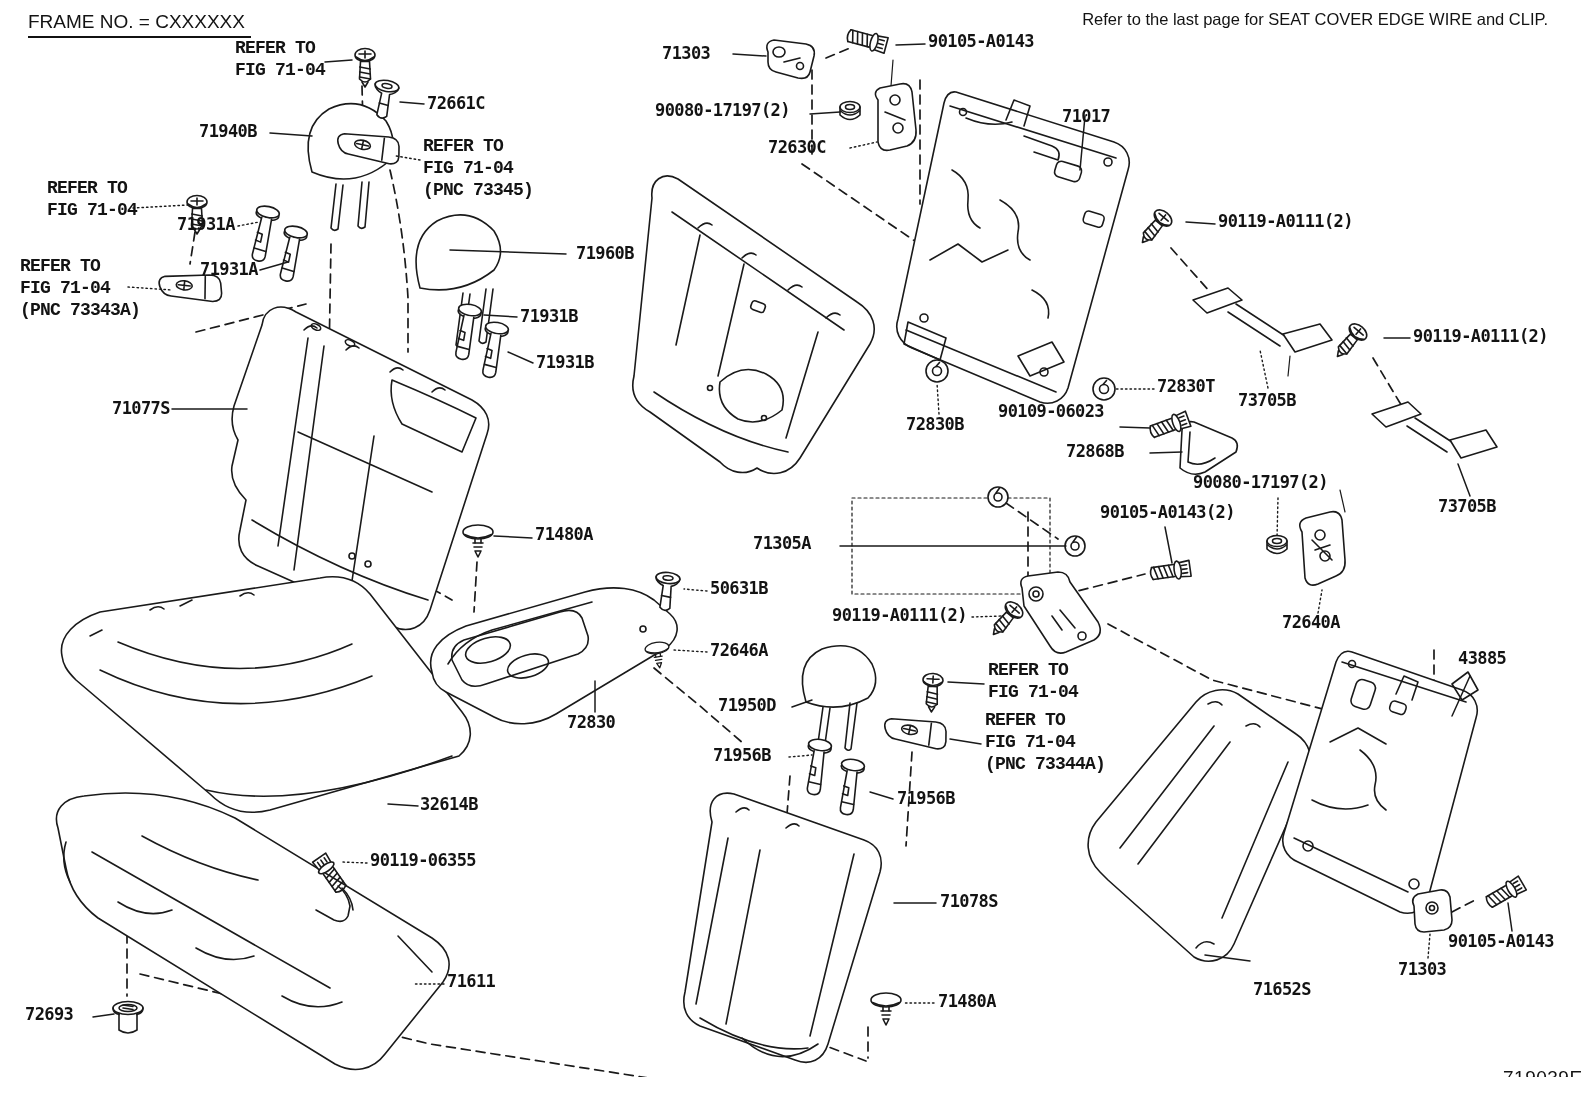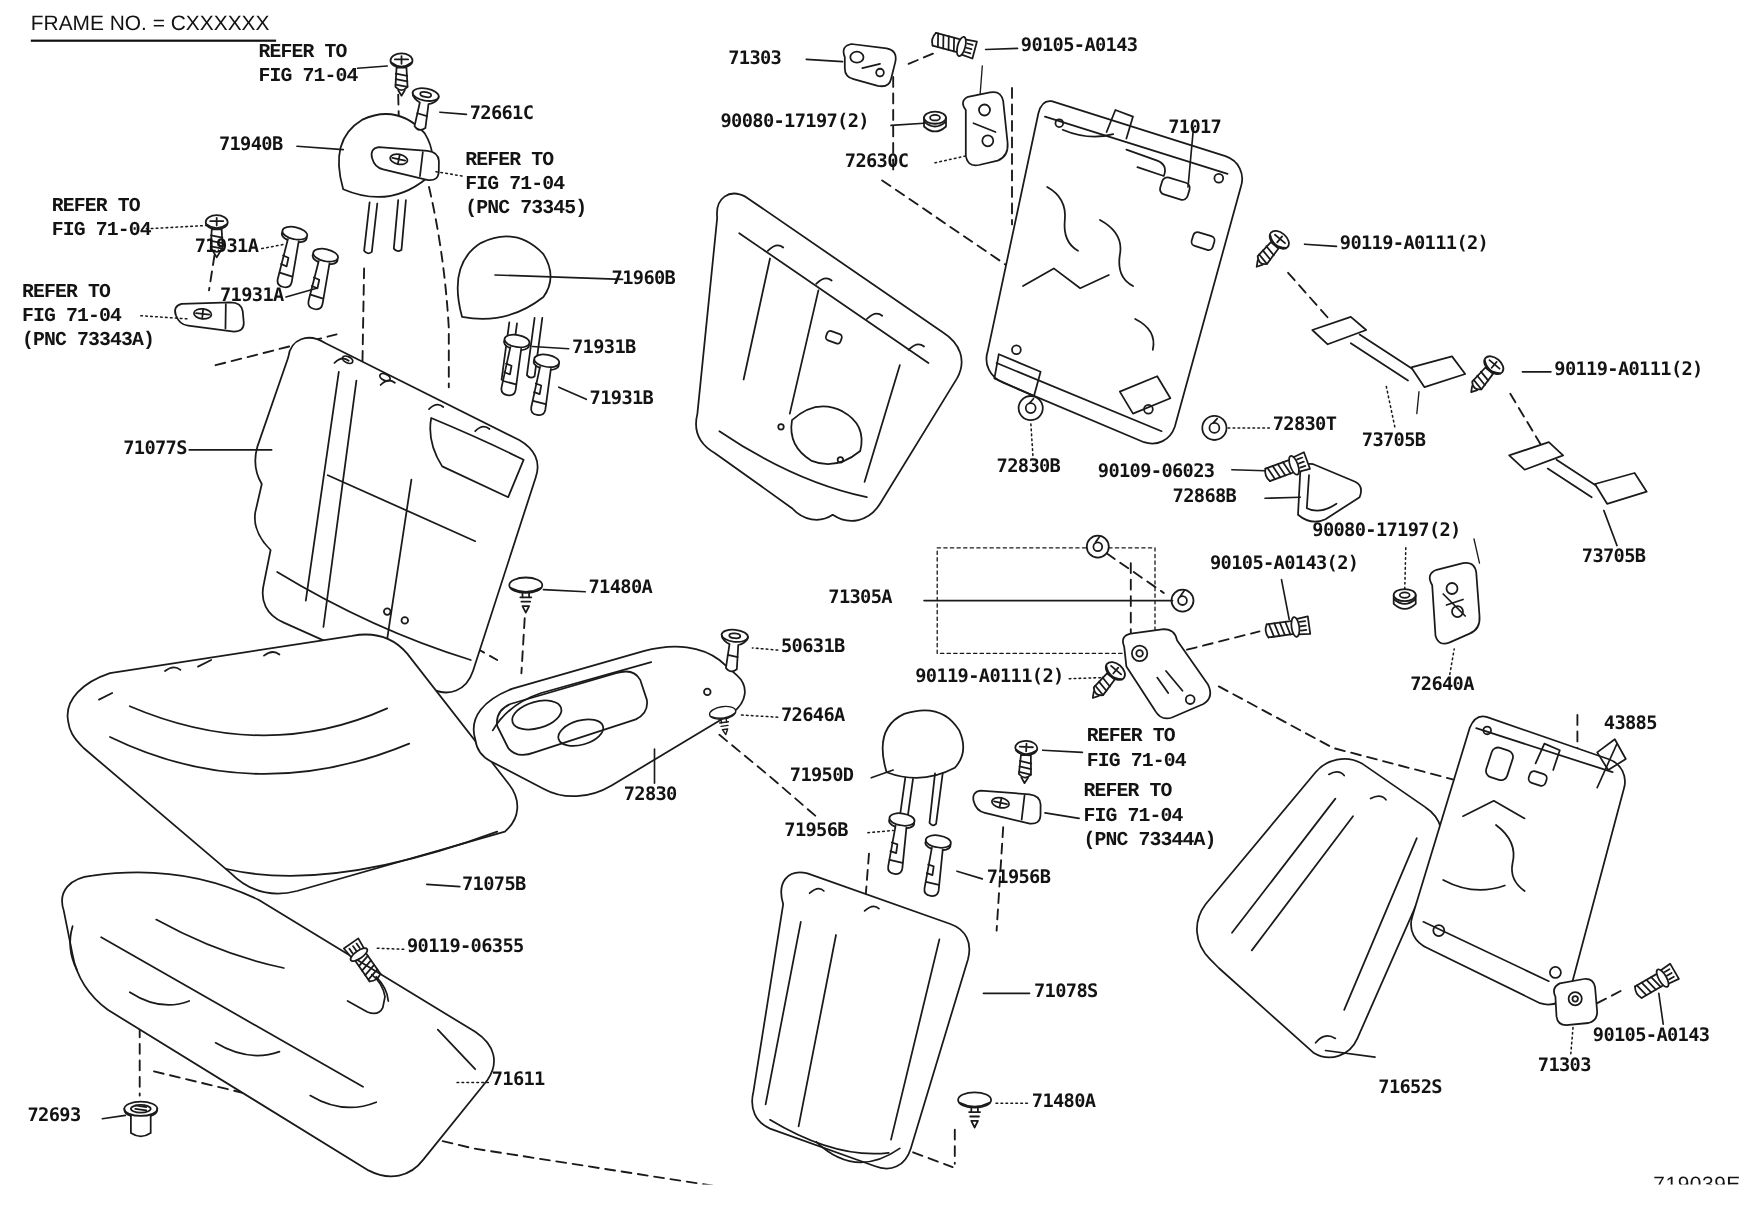--- a/index.html
+++ b/index.html
@@ -436,20 +436,21 @@
       <path d="M789,757 L812,755"></path>
       <path d="M367,863 L342,862"></path>
       <path d="M934,1003 L904,1003"></path>
       <path d="M444,984 L413,984"></path>
       <path d="M1428,958 L1430,934"></path>
     </g>
   </g>
 </svg>
 
 <div class="lbl sans" id="frameno" style="left:28px;top:12px">FRAME NO. = CXXXXXX</div>
+<div class="lbl sans" id="pagenote" style="right:44px;top:10px">Refer to the last page for SEAT COVER EDGE WIRE and CLIP.</div>
 <div class="lbl sans" id="diagcode" style="left:1503px;top:1068px">719039E</div>
 
 <div class="lbl note" style="left:235px;top:38px">REFER TO
 FIG 71-04</div>
 <div class="lbl note" style="left:423px;top:136px">REFER TO
 FIG 71-04
 (PNC 73345)</div>
 <div class="lbl note" style="left:47px;top:178px">REFER TO
 FIG 71-04</div>
 <div class="lbl note" style="left:20px;top:256px">REFER TO
@@ -458,51 +459,51 @@
 <div class="lbl note" style="left:988px;top:660px">REFER TO
 FIG 71-04</div>
 <div class="lbl note" style="left:985px;top:710px">REFER TO
 FIG 71-04
 (PNC 73344A)</div>
 
 <div class="lbl pn" style="left:427px;top:94px">72661C</div>
 <div class="lbl pn" style="left:199px;top:122px">71940B</div>
 <div class="lbl pn" style="left:177px;top:215px">71931A</div>
 <div class="lbl pn" style="left:200px;top:260px">71931A</div>
-<div class="lbl pn" style="left:556px;top:244px">71960B</div>
+<div class="lbl pn" style="left:576px;top:244px">71960B</div>
 <div class="lbl pn" style="left:520px;top:307px">71931B</div>
 <div class="lbl pn" style="left:536px;top:353px">71931B</div>
 <div class="lbl pn" style="left:112px;top:399px">71077S</div>
 <div class="lbl pn" style="left:662px;top:44px">71303</div>
 <div class="lbl pn" style="left:928px;top:32px">90105-A0143</div>
 <div class="lbl pn" style="left:655px;top:101px">90080-17197(2)</div>
 <div class="lbl pn" style="left:768px;top:138px">72630C</div>
 <div class="lbl pn" style="left:1062px;top:107px">71017</div>
 <div class="lbl pn" style="left:1218px;top:212px">90119-A0111(2)</div>
 <div class="lbl pn" style="left:1413px;top:327px">90119-A0111(2)</div>
 <div class="lbl pn" style="left:1157px;top:377px">72830T</div>
 <div class="lbl pn" style="left:1238px;top:391px">73705B</div>
-<div class="lbl pn" style="left:998px;top:420px">90109-06023</div>
+<div class="lbl pn" style="left:998px;top:402px">90109-06023</div>
 <div class="lbl pn" style="left:906px;top:415px">72830B</div>
 <div class="lbl pn" style="left:1066px;top:442px">72868B</div>
 <div class="lbl pn" style="left:1438px;top:497px">73705B</div>
 <div class="lbl pn" style="left:1193px;top:473px">90080-17197(2)</div>
 <div class="lbl pn" style="left:1100px;top:503px">90105-A0143(2)</div>
 <div class="lbl pn" style="left:753px;top:534px">71305A</div>
 <div class="lbl pn" style="left:535px;top:525px">71480A</div>
 <div class="lbl pn" style="left:710px;top:579px">50631B</div>
 <div class="lbl pn" style="left:832px;top:606px">90119-A0111(2)</div>
 <div class="lbl pn" style="left:710px;top:641px">72646A</div>
 <div class="lbl pn" style="left:1282px;top:613px">72640A</div>
 <div class="lbl pn" style="left:1458px;top:649px">43885</div>
 <div class="lbl pn" style="left:718px;top:696px">71950D</div>
 <div class="lbl pn" style="left:713px;top:746px">71956B</div>
 <div class="lbl pn" style="left:897px;top:789px">71956B</div>
 <div class="lbl pn" style="left:567px;top:713px">72830</div>
-<div class="lbl pn" style="left:420px;top:795px">71075B</div>
+<div class="lbl pn" style="left:420px;top:795px">32614B</div>
 <div class="lbl pn" style="left:370px;top:851px">90119-06355</div>
 <div class="lbl pn" style="left:940px;top:892px">71078S</div>
 <div class="lbl pn" style="left:938px;top:992px">71480A</div>
 <div class="lbl pn" style="left:447px;top:972px">71611</div>
 <div class="lbl pn" style="left:25px;top:1005px">72693</div>
 <div class="lbl pn" style="left:1253px;top:980px">71652S</div>
 <div class="lbl pn" style="left:1448px;top:932px">90105-A0143</div>
 <div class="lbl pn" style="left:1398px;top:960px">71303</div>
 
 </div>

